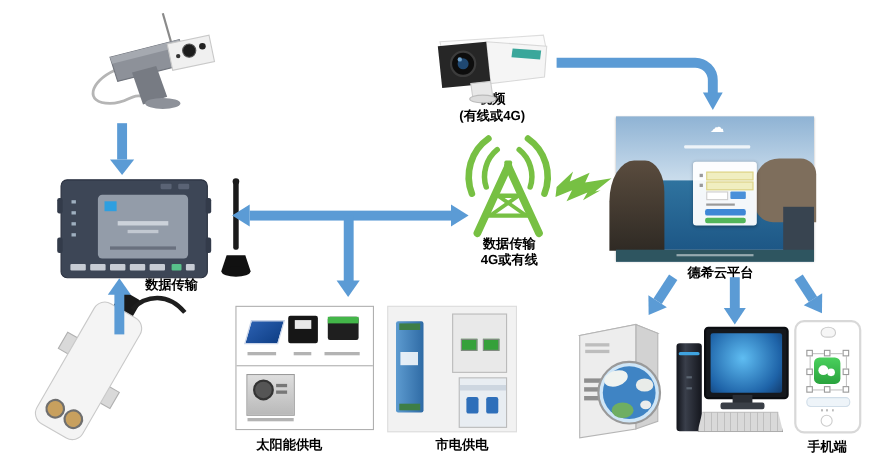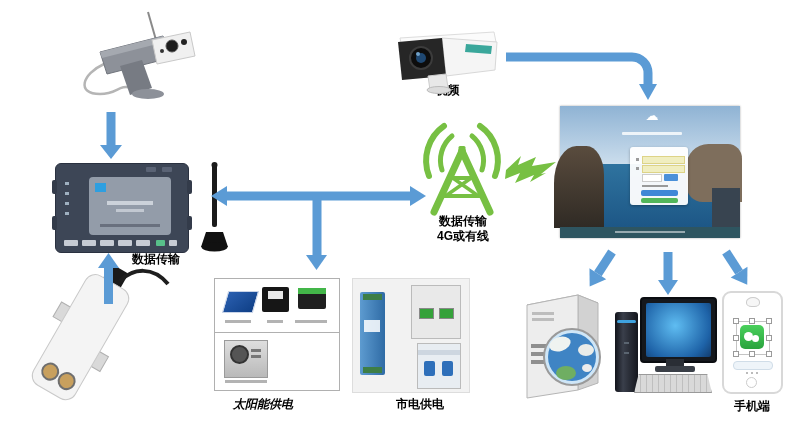--- a/index.html
+++ b/index.html
@@ -5,21 +5,21 @@
   html,body{margin:0;padding:0;background:#fff;}
   #stage{position:relative;width:800px;height:431px;background:#fff;overflow:hidden;
          font-family:"Liberation Sans","DejaVu Sans",sans-serif;}
   .lbl{position:absolute;font-weight:bold;font-size:12px;color:#000;text-align:center;line-height:15px;white-space:nowrap;}
   .lbl-capture{left:70px;top:93px;width:100px;}
   .lbl-data{left:116px;top:252px;width:80px;}
   .lbl-flowmeter{left:10px;top:399px;width:175px;}
   .lbl-video{left:395px;top:83px;width:105px;}
   .lbl-station{left:408px;top:214px;width:110px;}
   .lbl-platform{left:585px;top:241px;width:140px;}
-  .lbl-solar{left:207px;top:397px;width:112px;font-style:italic;}
+  .lbl-solar{left:207px;top:397px;width:112px;}
   .lbl-mains{left:364px;top:397px;width:112px;}
   .lbl-server{left:508px;top:399px;width:110px;}
   .lbl-pc{left:618px;top:399px;width:110px;}
   .lbl-mobile{left:697px;top:399px;width:110px;}
 
   .abs{position:absolute;}
   
   .rtu{left:55px;top:163px;width:132px;height:88px;background:#3d4656;border:1px solid #2a3140;border-radius:6px;}
   .rtu-ear{position:absolute;width:5px;height:14px;background:#333b4a;border-radius:2px;}
   .rtu-btn{position:absolute;width:10px;height:5px;background:#5a6375;border-radius:1px;}
@@ -218,25 +218,27 @@
     <div class="ph-handle" style="left:25px;top:58px;"></div>
     <div class="ph-handle" style="left:42px;top:58px;"></div>
     <div class="ph-pill"></div>
     <div class="ph-dots"></div>
     <div class="ph-home"></div>
   </div>
 
   <div class="lbl lbl-data">数据传输</div>
   <div class="lbl lbl-video">
     <div>视频</div>
+    <div>(有线或4G)</div>
   </div>
   <div class="lbl lbl-station">
     <div>数据传输</div>
     <div>4G或有线</div>
   </div>
+  <div class="lbl lbl-platform">德希云平台</div>
   <div class="lbl lbl-solar">太阳能供电</div>
   <div class="lbl lbl-mains">市电供电</div>
   <div class="lbl lbl-mobile">手机端</div>
 
   <svg id="art" width="800" height="431" viewBox="0 0 800 431">
 
     <g>
       <line x1="148" y1="12" x2="156" y2="40" stroke="#8a8a8a" stroke-width="2"></line>
       <path d="M104,64 C82,74 76,94 100,94 C118,94 118,84 132,88" stroke="#b5b5b5" stroke-width="2.5" fill="none"></path>
       <polygon points="100,52 163,36 170,58 107,74" fill="#8d9199" stroke="#70747c"></polygon>

